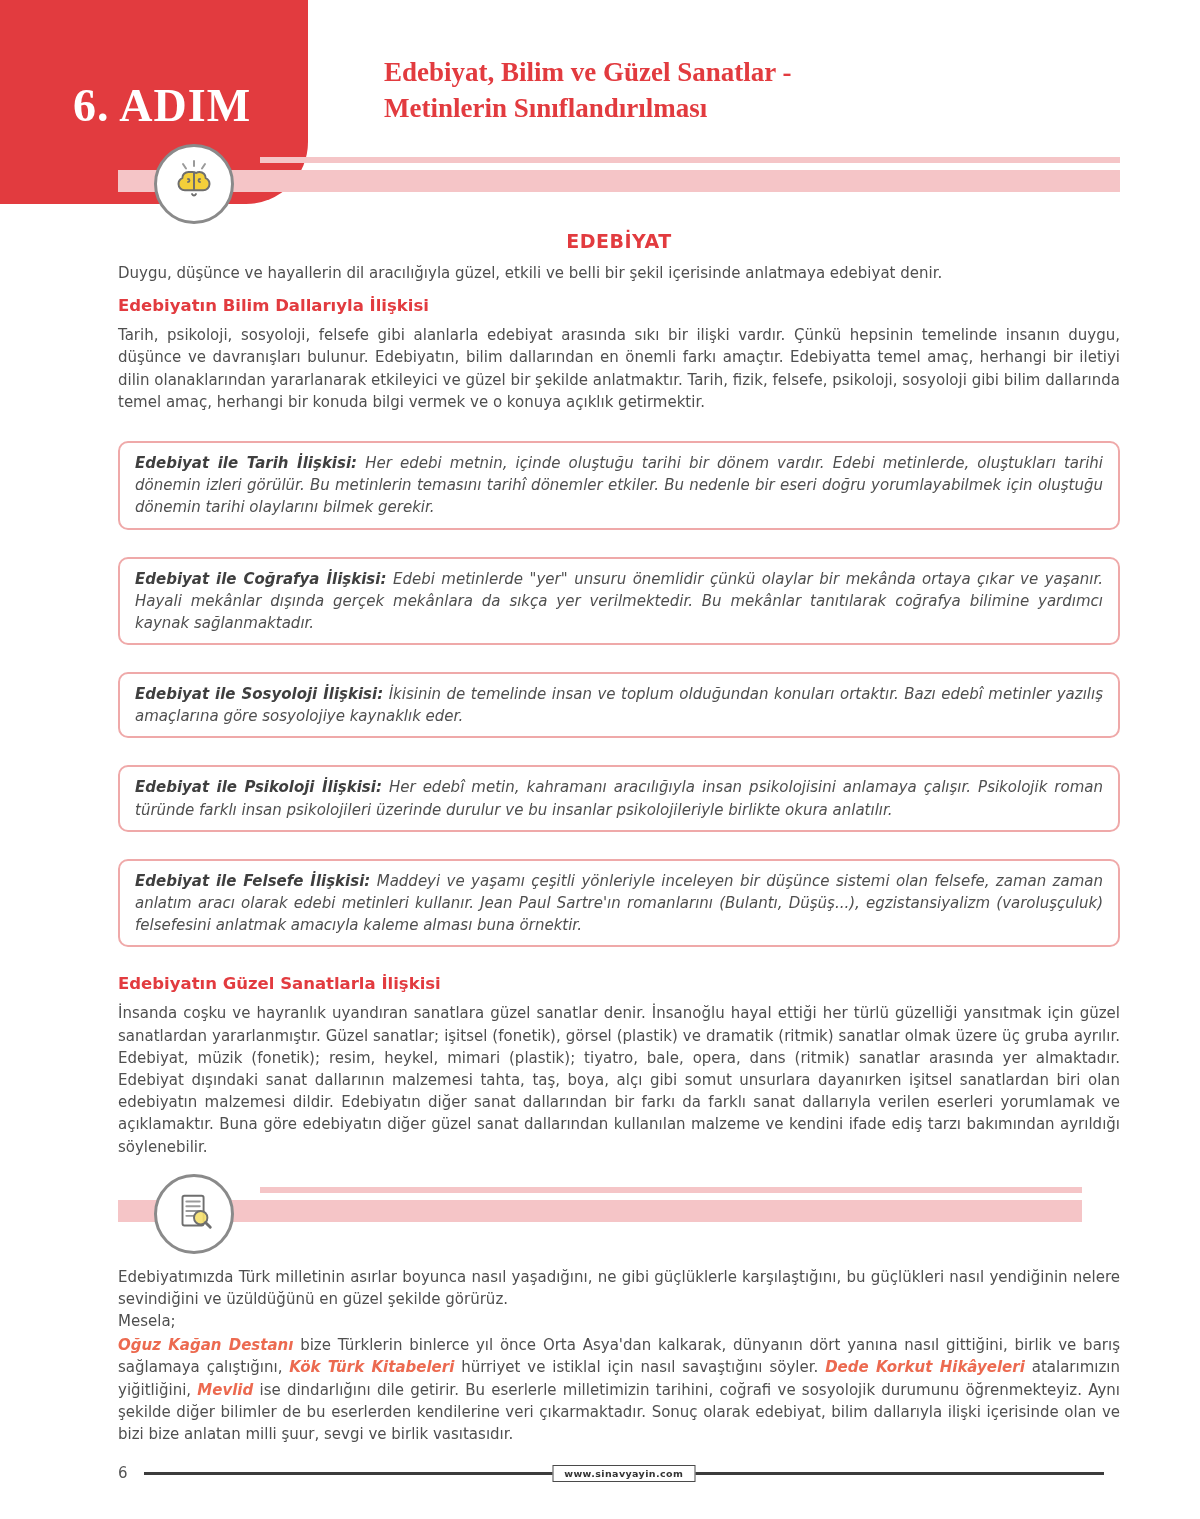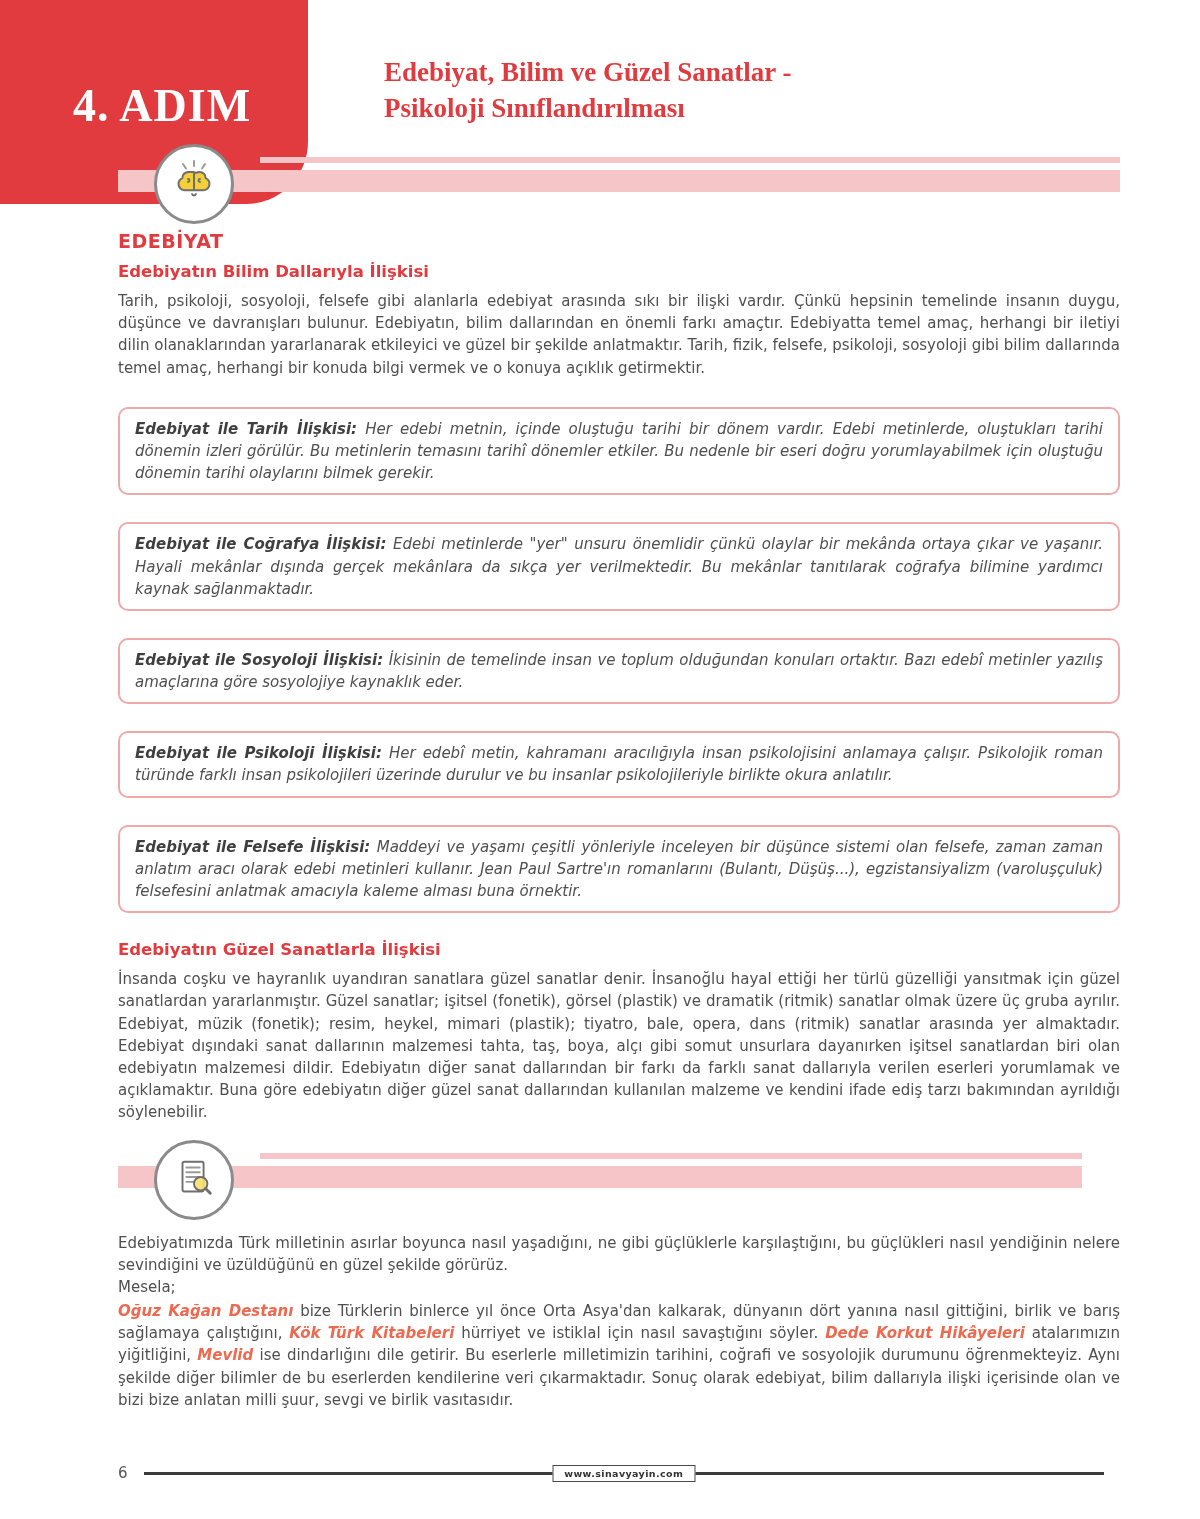--- a/index.html
+++ b/index.html
@@ -35,21 +35,21 @@
   .divider .icon-circle {
     position:absolute; left:36px; top:0; width:80px; height:80px;
     border:3px solid #8a8a8a; border-radius:50%; background:#fff;
     display:flex; align-items:center; justify-content:center; z-index:2;
   }
   .header .divider { position:absolute; left:118px; right:80px; top:144px; }
   .divider.inflow { margin:16px 38px 12px 0; }
 
   
   .content { padding:0 80px 0 118px; }
-  .main-heading { text-align:left; color:var(--accent,#e23b3f); font-size:19px; letter-spacing:.5px; font-weight:700; margin:0 0 10px; }
+  .main-heading { text-align:center; color:var(--accent,#e23b3f); font-size:19px; letter-spacing:.5px; font-weight:700; margin:0 0 10px; }
   p { font-size:15px; line-height:1.48; text-align:justify; color:var(--text,#4f4f4f); }
   .mb { margin-bottom:12px; }
   .mb-lg { margin-bottom:28px; }
   .sub { color:var(--accent,#e23b3f); font-weight:700; font-size:16.5px; margin:2px 0 9px; }
   .infobox {
     border:2px solid var(--box-border,#efa9a9); border-radius:10px;
     padding:9px 15px; margin:0 0 27px; background:#fff;font-style:italic;
   }
   .infobox strong { color:#3f3f3f; }
   .kw { color:var(--keyword,#ec6a50); font-weight:700;font-style:italic; }
@@ -66,25 +66,25 @@
     font-size:9.5px; font-weight:700; letter-spacing:.4px; padding:2px 11px; white-space:nowrap;
   }
 </style>
 </head>
 <body>
 
 <div class="page">
 
   <div class="header">
     <div class="red-block">
-      <div class="step">4. ADIM</div>
+      <div class="step">6. ADIM</div>
     </div>
     <div class="titles">
       <div>Edebiyat, Bilim ve Güzel Sanatlar -</div>
-      <div>Psikoloji Sınıflandırılması</div>
+      <div>Metinlerin Sınıflandırılması</div>
     </div>
     <div class="divider">
       <div class="bar-thin"></div>
       <div class="bar-main"></div>
       <div class="icon-circle">
         <span>
           <svg width="48" height="48" viewBox="0 0 48 48">
             <g stroke="#9a9a9a" stroke-width="2" stroke-linecap="round">
               <line x1="24" y1="3" x2="24" y2="8"></line>
               <line x1="13" y1="6" x2="16" y2="10.5"></line>
@@ -96,20 +96,21 @@
           </svg>
         </span>
       </div>
     </div>
   </div>
 
   <div class="content">
 
     <div class="main-heading">EDEBİYAT</div>
 
+    <p class="mb">Duygu, düşünce ve hayallerin dil aracılığıyla güzel, etkili ve belli bir şekil içerisinde anlatmaya edebiyat denir.</p>
 
     <div class="sub">Edebiyatın Bilim Dallarıyla İlişkisi</div>
     <p class="mb-lg">Tarih, psikoloji, sosyoloji, felsefe gibi alanlarla edebiyat arasında sıkı bir ilişki vardır. Çünkü hepsinin temelinde insanın duygu, düşünce ve davranışları bulunur. Edebiyatın, bilim dallarından en önemli farkı amaçtır. Edebiyatta temel amaç, herhangi bir iletiyi dilin olanaklarından yararlanarak etkileyici ve güzel bir şekilde anlatmaktır. Tarih, fizik, felsefe, psikoloji, sosyoloji gibi bilim dallarında temel amaç, herhangi bir konuda bilgi vermek ve o konuya açıklık getirmektir.</p>
 
     <div class="infobox">
       <p><strong>Edebiyat ile Tarih İlişkisi:</strong> <span>Her edebi metnin, içinde oluştuğu tarihi bir dönem vardır. Edebi metinlerde, oluştukları tarihi dönemin izleri görülür. Bu metinlerin temasını tarihî dönemler etkiler. Bu nedenle bir eseri doğru yorumlayabilmek için oluştuğu dönemin tarihi olaylarını bilmek gerekir.</span></p>
     </div>
 
     <div class="infobox">
       <p><strong>Edebiyat ile Coğrafya İlişkisi:</strong> <span>Edebi metinlerde "yer" unsuru önemlidir çünkü olaylar bir mekânda ortaya çıkar ve yaşanır. Hayali mekânlar dışında gerçek mekânlara da sıkça yer verilmektedir. Bu mekânlar tanıtılarak coğrafya bilimine yardımcı kaynak sağlanmaktadır.</span></p>

